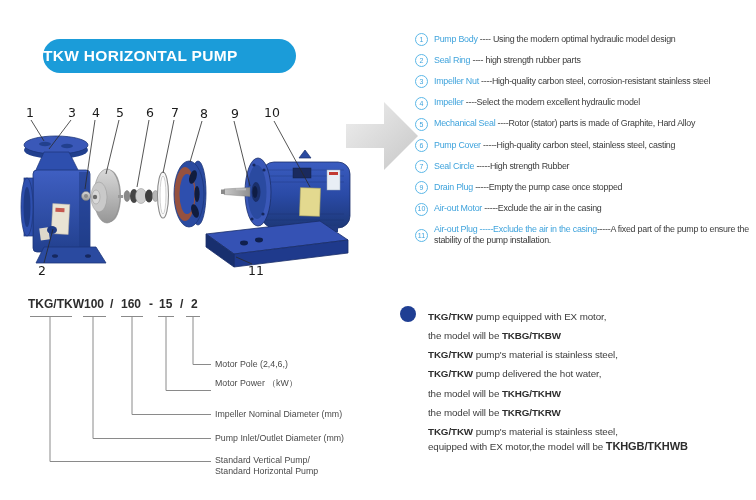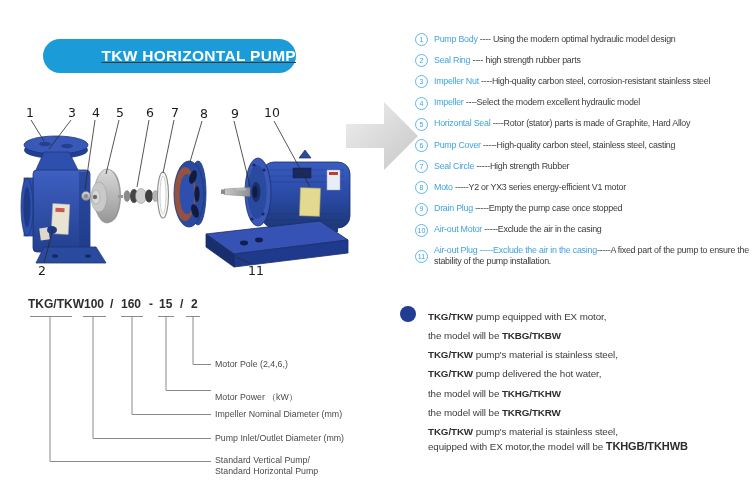--- a/index.html
+++ b/index.html
@@ -1,21 +1,21 @@
 <!DOCTYPE html>
 <html><head>
 <meta charset="utf-8">
 <style>
   html,body{margin:0;padding:0;background:#fff;}
   .page{position:relative;width:756px;height:500px;background:#ffffff;overflow:hidden;
         font-family:"Liberation Sans","DejaVu Sans",sans-serif;color:#3a3a3a;}
 
   
   .banner{position:absolute;left:43px;top:39px;width:253px;height:34px;background:#1b9cd9;
-          border-radius:17px;display:flex;align-items:center;justify-content:flex-end;text-decoration:underline;}
+          border-radius:17px;display:flex;align-items:center;justify-content:flex-start;}
   .banner span{color:#ffffff;font-weight:bold;font-size:15.5px;letter-spacing:.3px;}
 
   
   .diagram-svg{position:absolute;left:0;top:0;width:756px;height:500px;}
 
   
   .callout{position:absolute;transform:translate(-50%,-50%);font-size:12.5px;color:#1b1b1b;
            font-family:"DejaVu Sans",sans-serif;}
 
   
@@ -217,33 +217,29 @@
     <div class="part-item">
       <span class="circle-num">3</span>
       <span class="part-text"><span class="blue">Impeller Nut</span><span class="dark"> ----High-quality carbon steel, corrosion-resistant stainless steel</span></span>
     </div>
     <div class="part-item">
       <span class="circle-num">4</span>
       <span class="part-text"><span class="blue">Impeller</span><span class="dark"> ----Select the modern excellent hydraulic model</span></span>
     </div>
     <div class="part-item">
       <span class="circle-num">5</span>
-      <span class="part-text"><span class="blue">Horizontal Seal</span><span class="dark"> ----Rotor (stator) parts is made of Graphite, Hard Alloy</span></span>
+      <span class="part-text"><span class="blue">Mechanical Seal</span><span class="dark"> ----Rotor (stator) parts is made of Graphite, Hard Alloy</span></span>
     </div>
     <div class="part-item">
       <span class="circle-num">6</span>
       <span class="part-text"><span class="blue">Pump Cover</span><span class="dark"> -----High-quality carbon steel, stainless steel, casting</span></span>
     </div>
     <div class="part-item">
       <span class="circle-num">7</span>
       <span class="part-text"><span class="blue">Seal Circle</span><span class="dark"> -----High strength Rubber</span></span>
-    </div>
-    <div class="part-item">
-      <span class="circle-num">8</span>
-      <span class="part-text"><span class="blue">Moto</span><span class="dark"> -----Y2 or YX3 series energy-efficient V1 motor</span></span>
     </div>
     <div class="part-item">
       <span class="circle-num">9</span>
       <span class="part-text"><span class="blue">Drain Plug</span><span class="dark"> -----Empty the pump case once stopped</span></span>
     </div>
     <div class="part-item">
       <span class="circle-num">10</span>
       <span class="part-text"><span class="blue">Air-out Motor</span><span class="dark"> -----Exclude the air in the casing</span></span>
     </div>
     <div class="part-item">
@@ -255,21 +251,21 @@
   <span class="model-part" style="left:28px;top:297px">TKG/TKW</span>
   <span class="model-part" style="left:84px;top:297px">100</span>
   <span class="model-part" style="left:110px;top:297px">/</span>
   <span class="model-part" style="left:121px;top:297px">160</span>
   <span class="model-part" style="left:149px;top:297px">-</span>
   <span class="model-part" style="left:159px;top:297px">15</span>
   <span class="model-part" style="left:180px;top:297px">/</span>
   <span class="model-part" style="left:191px;top:297px">2</span>
 
   <div class="model-label" style="left:215px;top:359px">Motor Pole (2,4,6,)</div>
-  <div class="model-label" style="left:215px;top:392px">Motor Power （kW）</div>
+  <div class="model-label" style="left:215px;top:378px">Motor Power （kW）</div>
   <div class="model-label" style="left:215px;top:409px">Impeller Nominal Diameter (mm)</div>
   <div class="model-label" style="left:215px;top:433px">Pump Inlet/Outlet Diameter (mm)</div>
   <div class="model-label" style="left:215px;top:455px">
     <div>Standard Vertical Pump/</div>
     <div>Standard Horizontal Pump</div>
   </div>
 
   <div class="bullet"></div>
   <div class="notes">
     <div class="note-line"><span class="n-pre">TKG/TKW</span><span> pump equipped with EX motor,</span><span class="n-post"></span></div>

